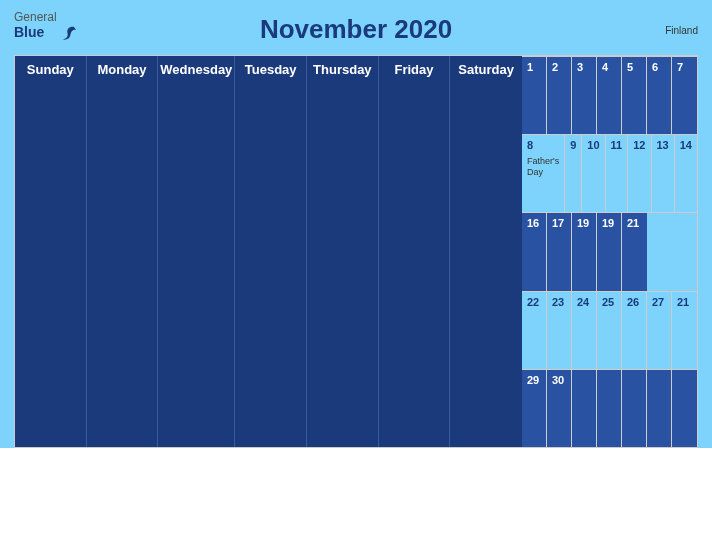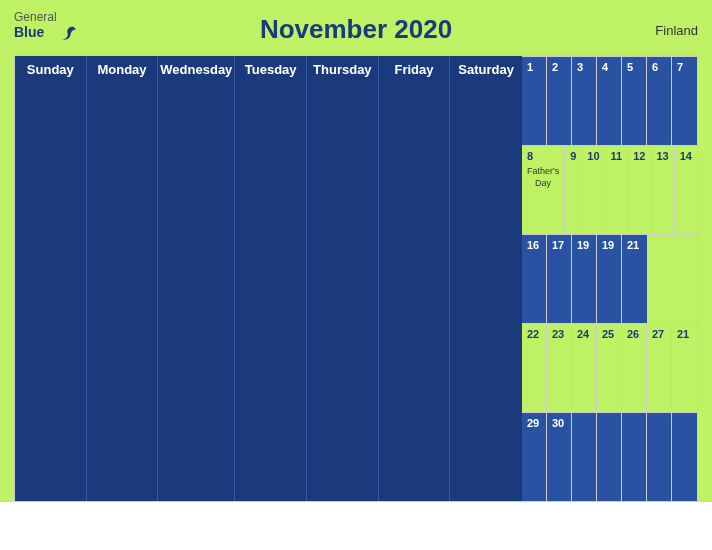--- a/index.html
+++ b/index.html
@@ -5,22 +5,22 @@
     * { box-sizing: border-box; margin: 0; padding: 0; }
     body {
       font-family: Arial, sans-serif;
       background: #fff;
       width: 712px;
       height: 550px;
       overflow: hidden;
     }
     .calendar-container {
       width: 712px;
-      height: 502px;
-      background: #bef264;
+      height: 448px;
+      background: #7dd3fc;
       padding: 10px 14px 0 14px;
       display: flex;
       flex-direction: column;
     }
     .calendar-header {
       display: flex;
       align-items: center;
       justify-content: center;
       position: relative;
       margin-bottom: 6px;
@@ -49,21 +49,21 @@
       font-size: 26px;
       font-weight: bold;
       color: #1a3a7c;
       text-align: center;
     }
     .country-label {
       position: absolute;
       right: 0;
       top: 50%;
       transform: translateY(-50%);
-      font-size: 13px;
+      font-size: 10px;
       color: #333;
     }
     .calendar-grid {
       flex: 1;
       display: flex;
       border: 1px solid #ccc;
     }
     .day-headers {
       display: grid;
       grid-template-columns: repeat(7, 1fr);
@@ -114,21 +114,20 @@
       color: #fff;
     }
     .day-cell:not(.blue-bg) .day-number {
       color: #1a3a7c;
     }
     .event-text {
       font-size: 9px;
       color: #333;
       margin-top: 2px;
       line-height: 1.3;
-      text-align: center;
     }
   </style>
 </head>
 <body>
 
 <div class="calendar-container">
   <div class="calendar-header">
     <div class="logo-area">
       <span class="logo-text-general">General</span>
       <div style="display:flex;align-items:flex-start;gap:16px;">

